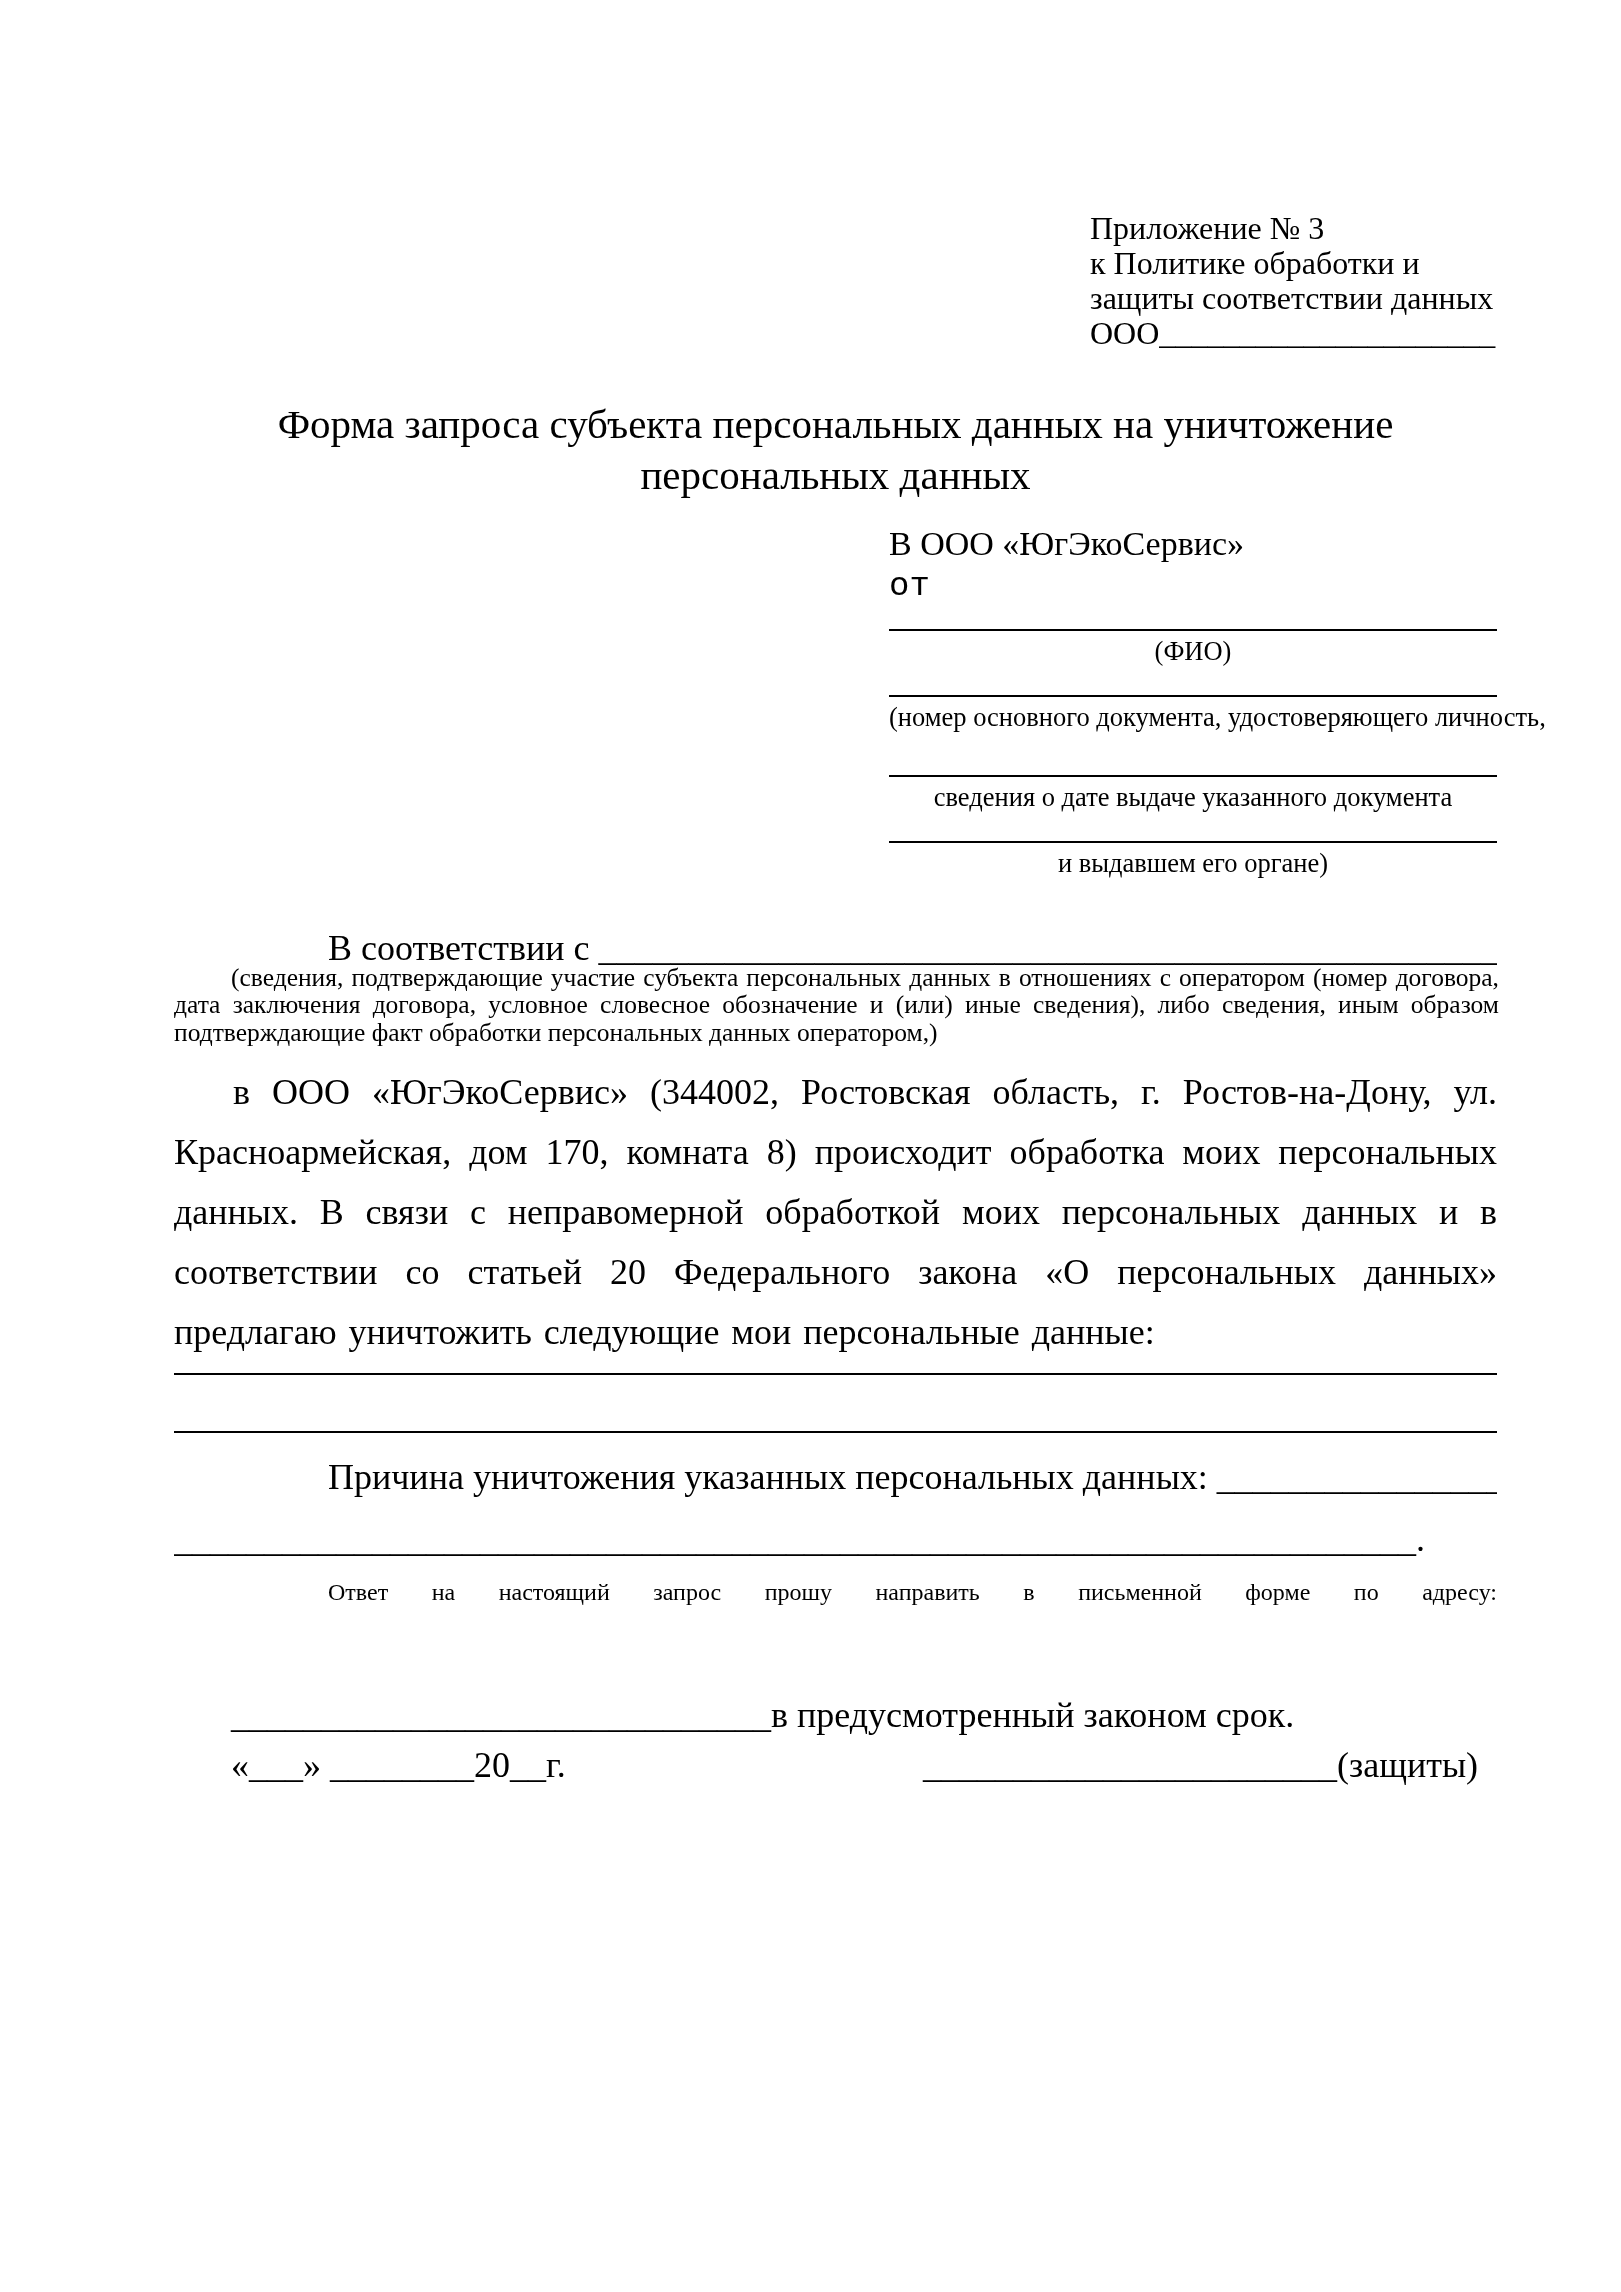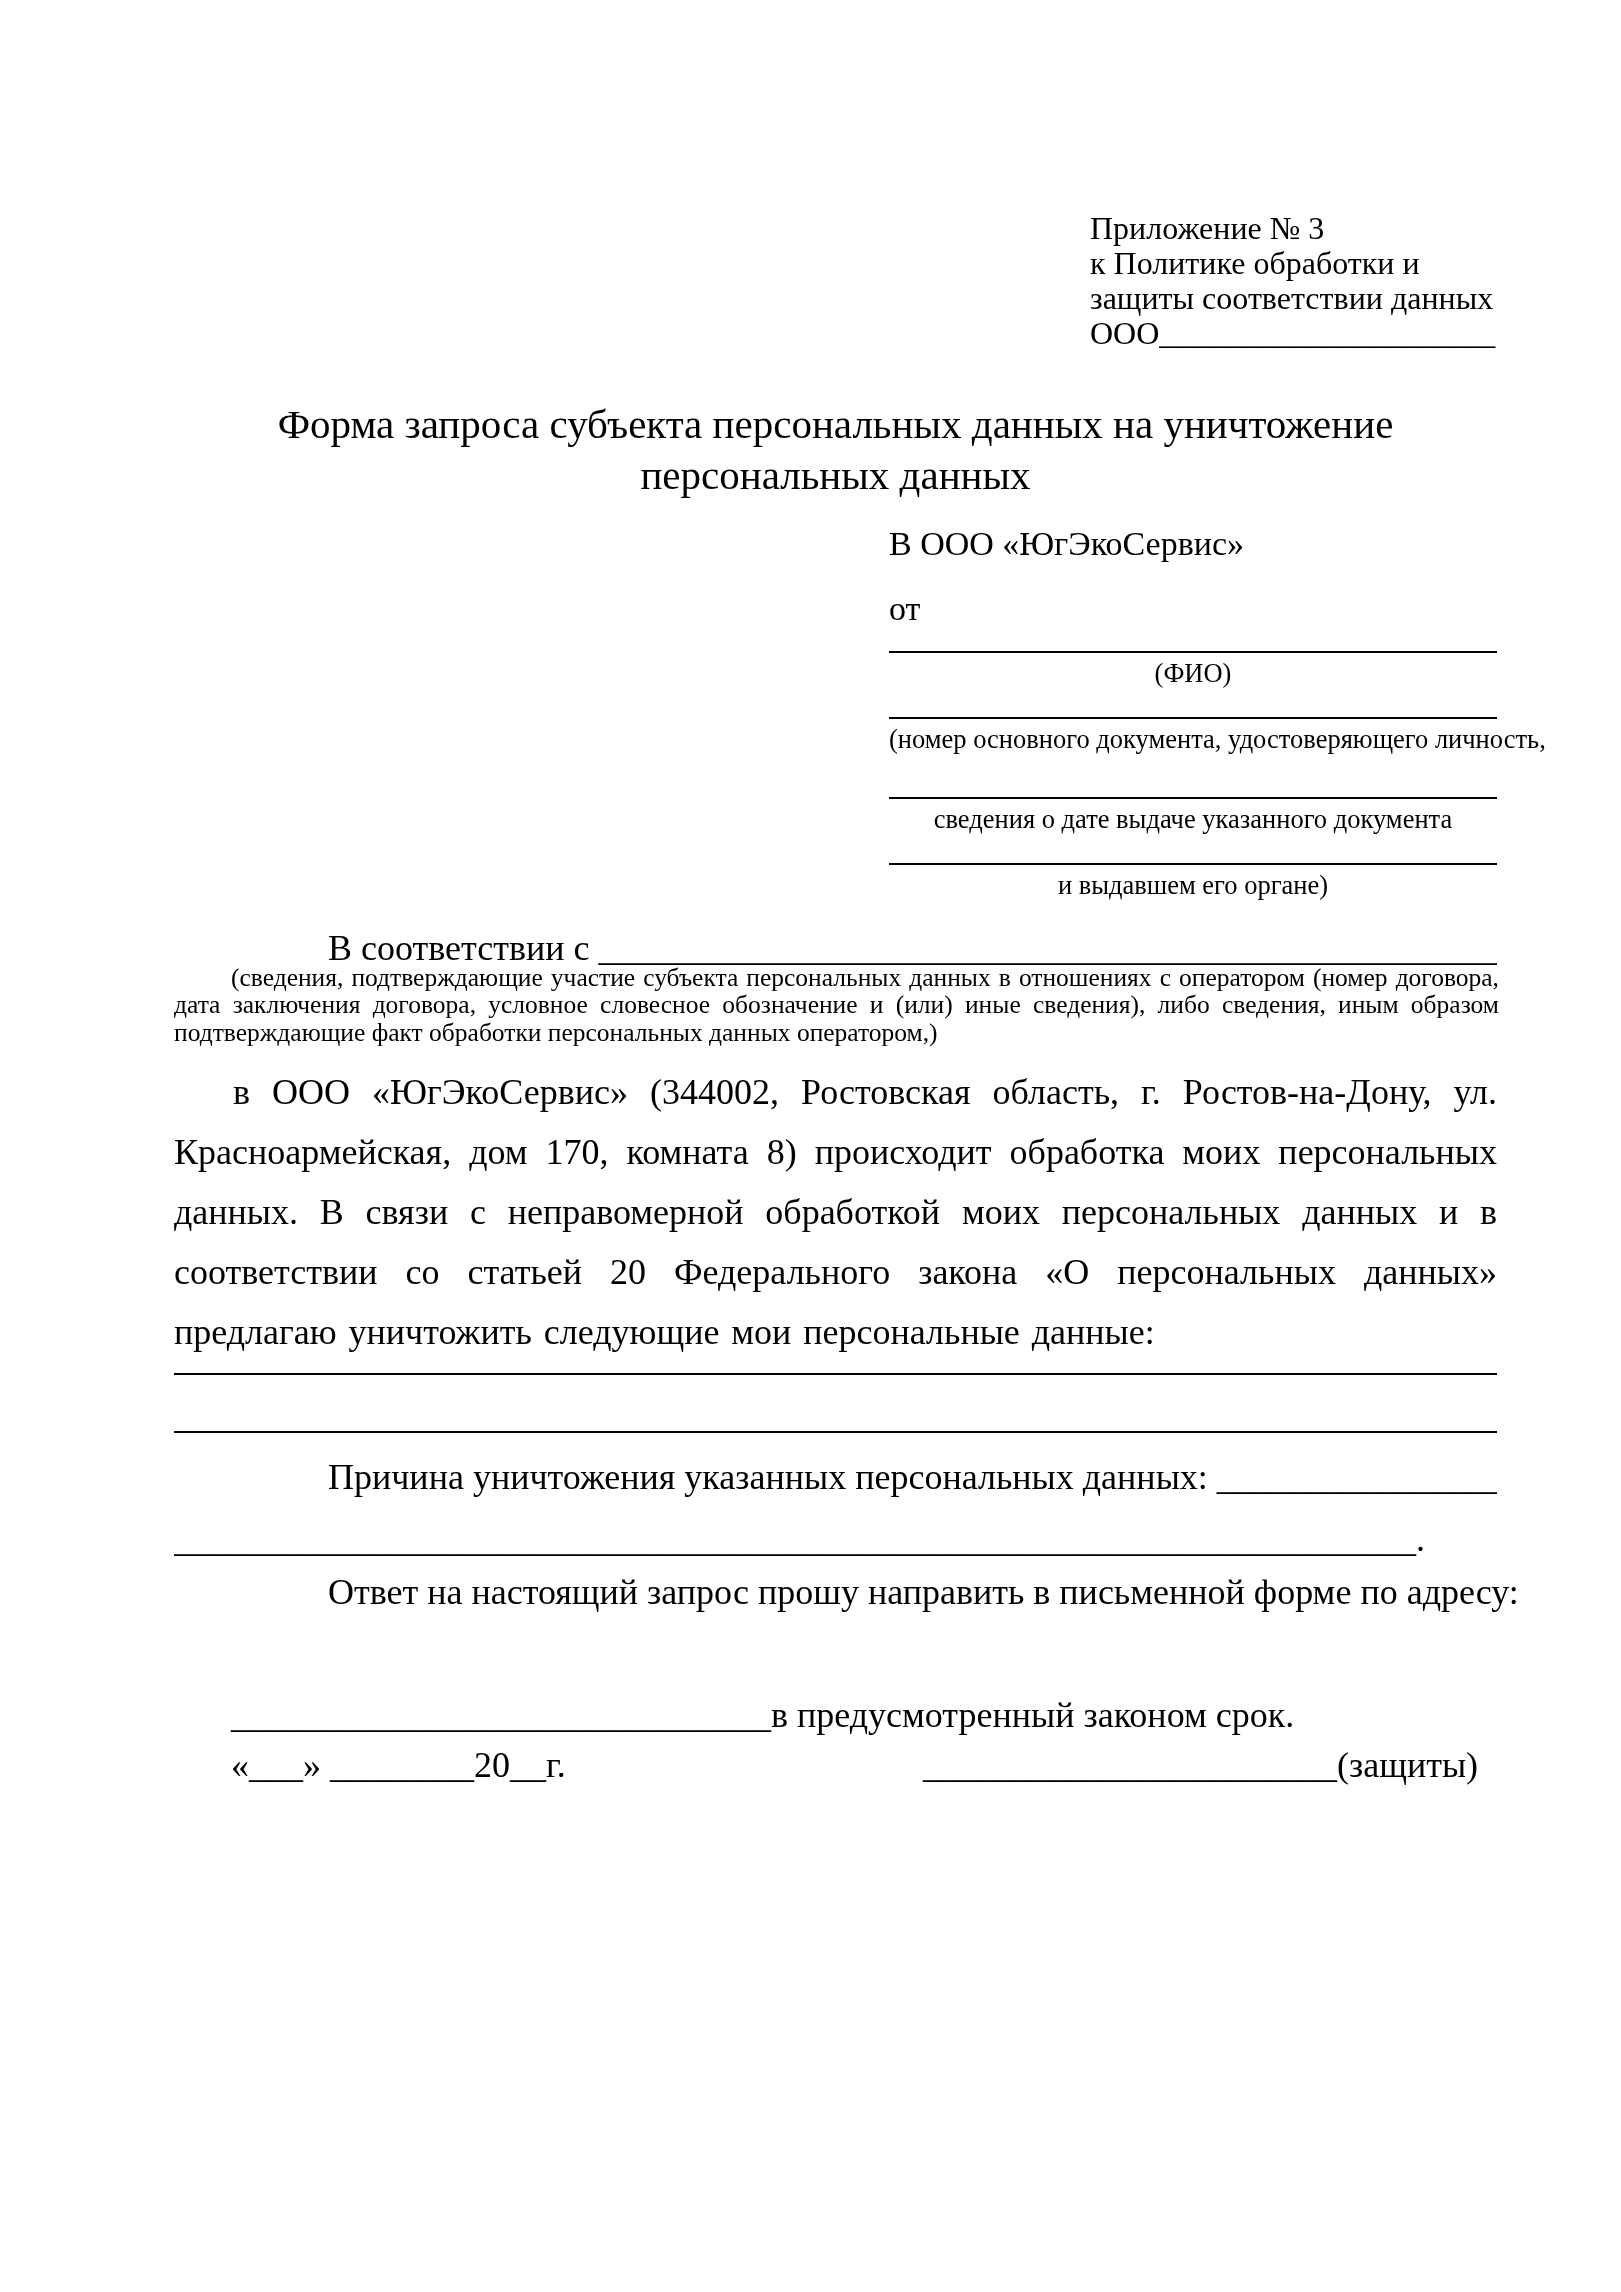--- a/index.html
+++ b/index.html
@@ -38,21 +38,21 @@
   .doc-title span { display: block; }
   
   .addressee {
     position: absolute;
     left: 889px;
     top: 522px;
     width: 608px;
     font-size: 34px;
     line-height: 43px;
   }
-  .addr-from { margin-top: 22px; }
+  .addr-from { margin-top: 0; font-family: Liberation Mono, monospace; }
   .rule {
     height: 0;
     border-top: 2.9px solid #000;
   }
   .rule-1 { margin-top: 20.6px; }
   .rule-2 { margin-top: 29px; }
   .rule-3 { margin-top: 43px; }
   .rule-4 { margin-top: 29px; }
   .under-label {
     font-size: 26.5px;
@@ -124,21 +124,21 @@
     font-size: 36px;
     line-height: 45px;
     white-space: nowrap;
     overflow: hidden;
   }
   .answer1 {
     position: absolute;
     left: 174px;
     top: 1570px;
     width: 1323px;
-    font-size: 36px;
+    font-size: 24px;
     line-height: 45px;
     text-indent: 154px;
     text-align: justify;
     text-align-last: justify;
     white-space: nowrap;
   }
   .answer2 {
     position: absolute;
     left: 231px;
     top: 1645px;

